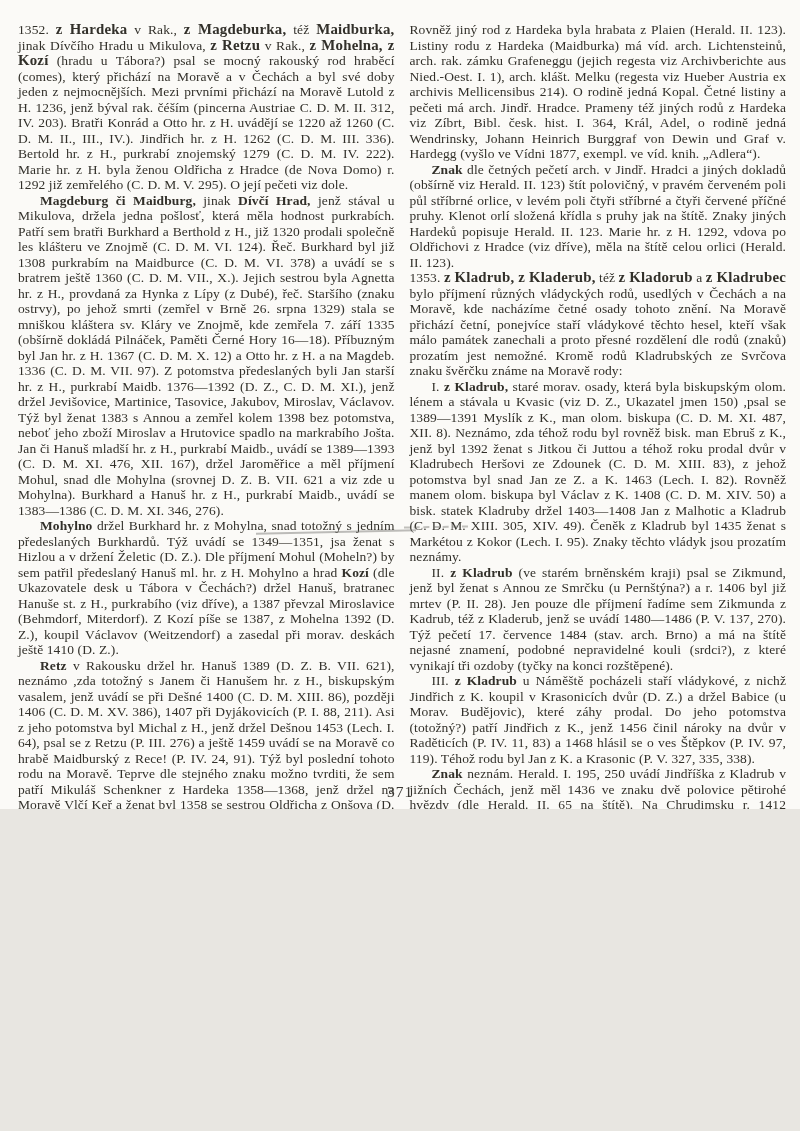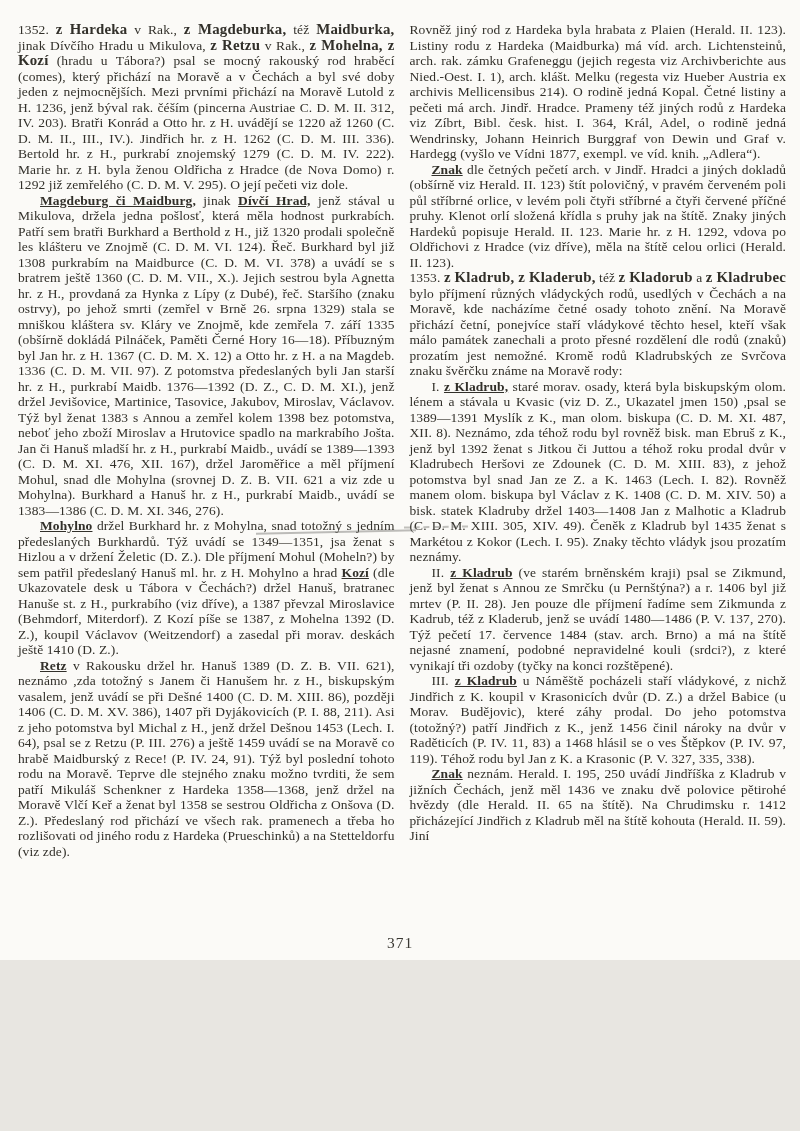--- a/index.html
+++ b/index.html
@@ -3,21 +3,21 @@
 <meta charset="utf-8">
 <style>
   html, body {
     margin: 0;
     padding: 0;
     background: #e8e6e1;
   }
   .page {
     position: relative;
     width: 800px;
-    height: 960px;
+    height: 809px;
     margin: 0 auto;
     background: #fbfaf7;
     box-sizing: border-box;
     padding: 22px 14px 0 18px;
     overflow: hidden;
     font-family: "Liberation Serif", "DejaVu Serif", serif;
     color: #32302a;
   }
   .columns {
     display: flex;
@@ -31,21 +31,21 @@
     text-align: justify;
     letter-spacing: 0.1px;
   }
   .para {
     margin: 0;
     text-indent: 0;
   }
   .para.indent { text-indent: 22px; }
   .para.entry  { }
   .para.entry:first-child { margin-top: 0; }
-  .b1 { font-weight: bold; text-decoration: underline; }
+  .b1 { font-weight: bold; }
   .b2 { font-weight: bold; font-size: 1.1em; letter-spacing: 0.2px; }
   .pagenum {
     position: absolute;
     bottom: 8px;
     left: 0;
     width: 100%;
     text-align: center;
     font-size: 15.5px;
     letter-spacing: 1px;
     color: #3a3833;

